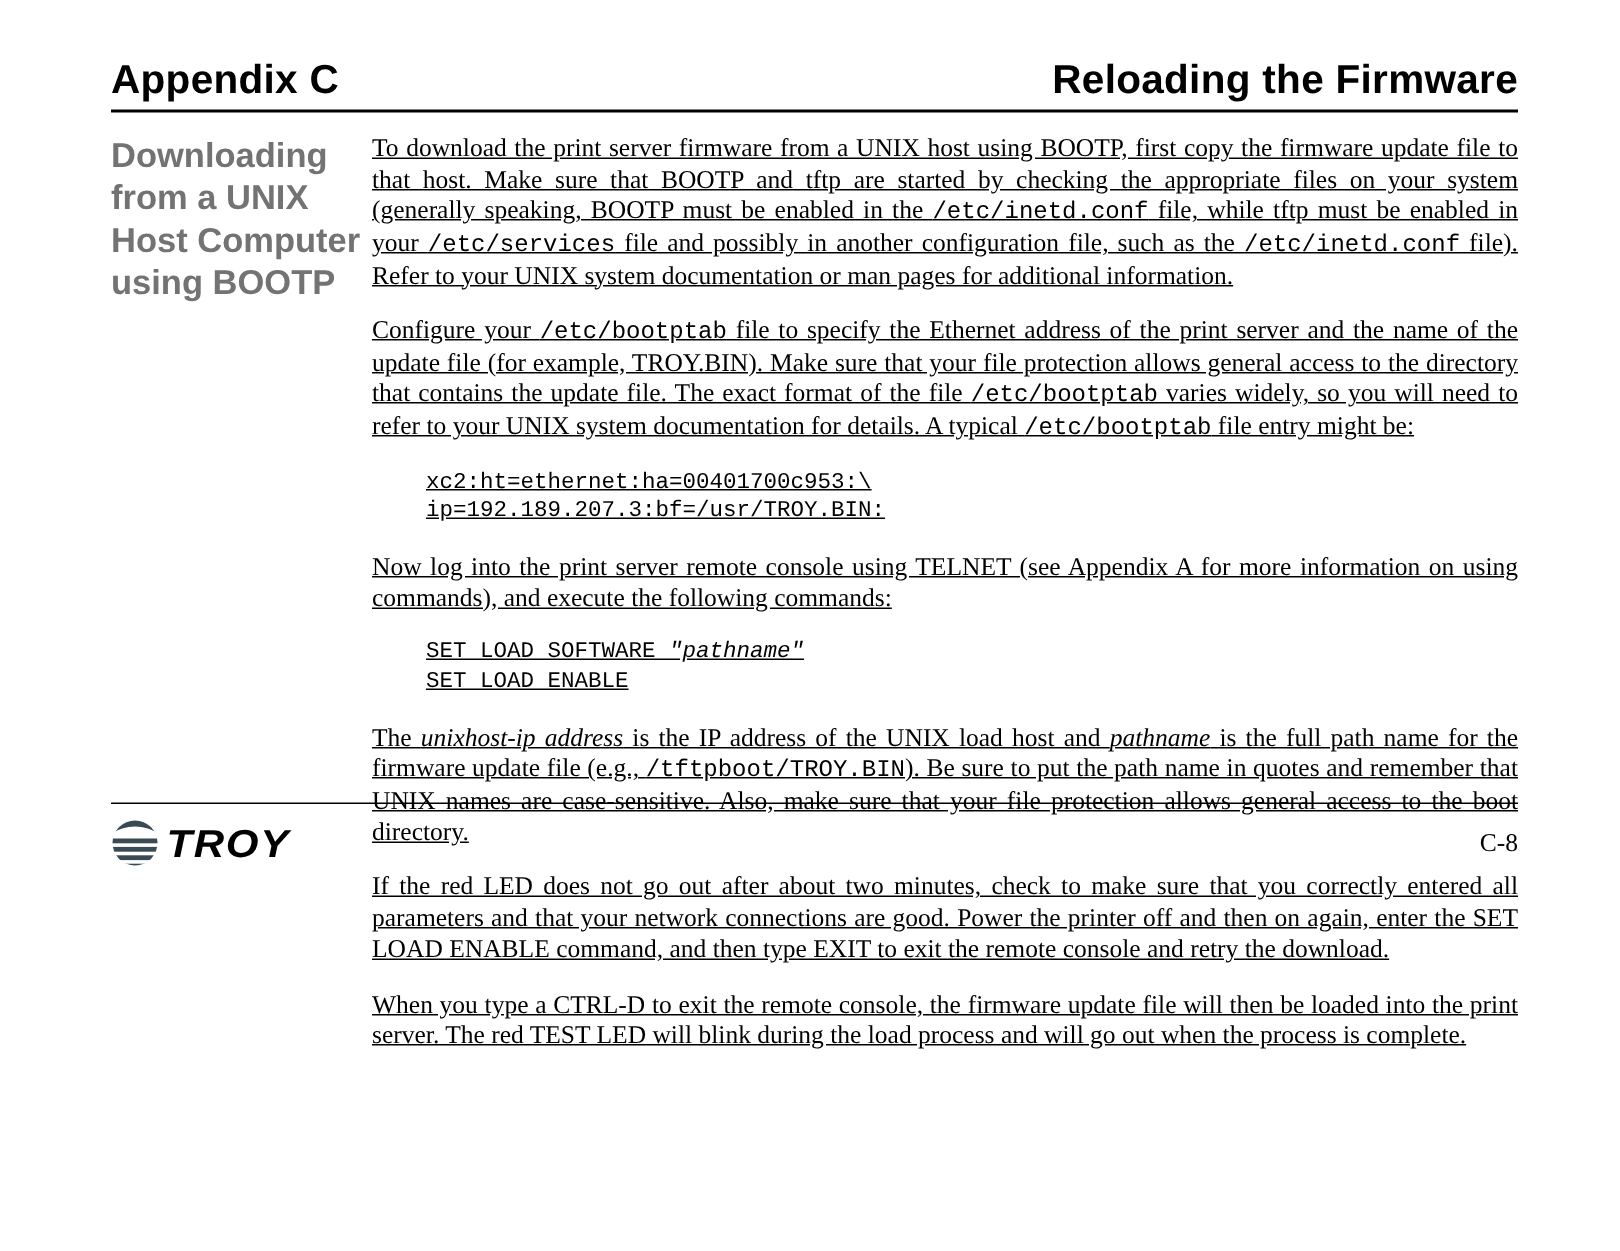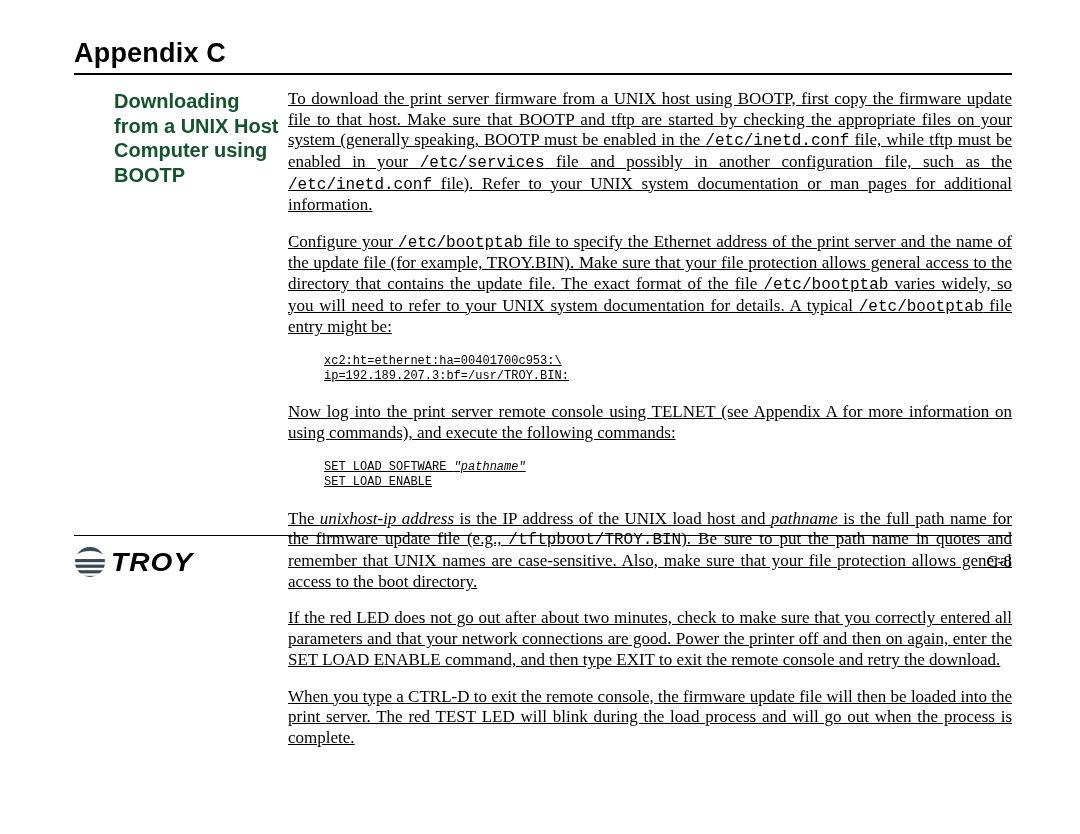--- a/index.html
+++ b/index.html
@@ -2,42 +2,43 @@
 <html><head>
 <meta charset="utf-8">
 <style>
   * { box-sizing: border-box; margin: 0; padding: 0; }
   html, body { width: 1080px; height: 834px; background: #fff; font-family: "Times New Roman", Times, serif; color: #000; }
   .page { position: relative; width: 1080px; height: 604px; padding: 38px 68px 0 74px; }
   .hdr { display: flex; justify-content: space-between; align-items: baseline; }
   .hdr-left, .hdr-right { font-family: Arial, Helvetica, sans-serif; font-weight: 700; font-size: 27px; letter-spacing: .2px; }
   .hdr-rule { border: 0; border-top: 2.5px solid #000; margin-top: 4px; }
   .body { display: flex; margin-top: 14px; }
-  .side { width: 174px; flex: 0 0 174px; font-family: Arial, Helvetica, sans-serif; font-weight: 700; color: #14532d; font-size: 20px; line-height: 1.23; margin-left: 40px; }
+  .side { width: 174px; flex: 0 0 174px; font-family: Arial, Helvetica, sans-serif; font-weight: 700; color: #737373; font-size: 23px; line-height: 1.23; }
   .main { flex: 1; font-size: 17px; line-height: 1.22; text-decoration: underline; }
   .para { text-align: justify; margin-bottom: 16px; }
-  .pre { font-family: "Courier New", Courier, monospace; font-size: 12px; white-space: pre; margin: 2px 0 18px 36px; line-height: 1.28; }
+  .pre { font-family: "Courier New", Courier, monospace; font-size: 15px; white-space: pre; margin: 2px 0 18px 36px; line-height: 1.28; }
   .mono { font-family: "Courier New", Courier, monospace; font-size: 16px; }
   .ital { font-style: italic; }
   .footer { position: absolute; left: 74px; right: 68px; bottom: 26px; }
   .footer-rule { border: 0; border-top: 1.5px solid #000; margin-bottom: 10px; }
   .footer-row { display: flex; align-items: center; justify-content: space-between; }
   .logo { display: flex; align-items: center; gap: 8px; }
   .foot-txt { font-family: Arial, Helvetica, sans-serif; font-size: 11.5px; margin-left: 44px; flex: 1; }
   .pageno { font-size: 17px; }
   .logo-word { font-family: Arial, Helvetica, sans-serif; font-weight: 900; font-style: italic; font-size: 26px; letter-spacing: 1px; transform: scaleX(1.08); }
   .logo-mark svg { display: block; }
 </style>
 </head>
 <body>
 
 <div class="page">
 
   <div class="hdr">
     <div class="hdr-left">Appendix C</div>
+    <div class="hdr-right">Reloading the Firmware</div>
   </div>
   <hr class="hdr-rule">
 
   <div class="body">
     <div class="side">Downloading from a UNIX Host Computer using BOOTP</div>
 
     <div class="main">
 
       <p class="para">
         <span>To download the print server firmware from a UNIX host using BOOTP, first copy the firmware update file to that host.  Make sure that BOOTP and tftp are started by checking the appropriate files on your system (generally speaking, BOOTP must be enabled in the </span><span class="mono">/etc/inetd.conf</span><span> file, while tftp must be enabled in your </span><span class="mono">/etc/services</span><span> file and possibly in another configuration file, such as the </span><span class="mono">/etc/inetd.conf</span><span> file).  Refer to your UNIX system documentation or man pages for additional information.</span>

